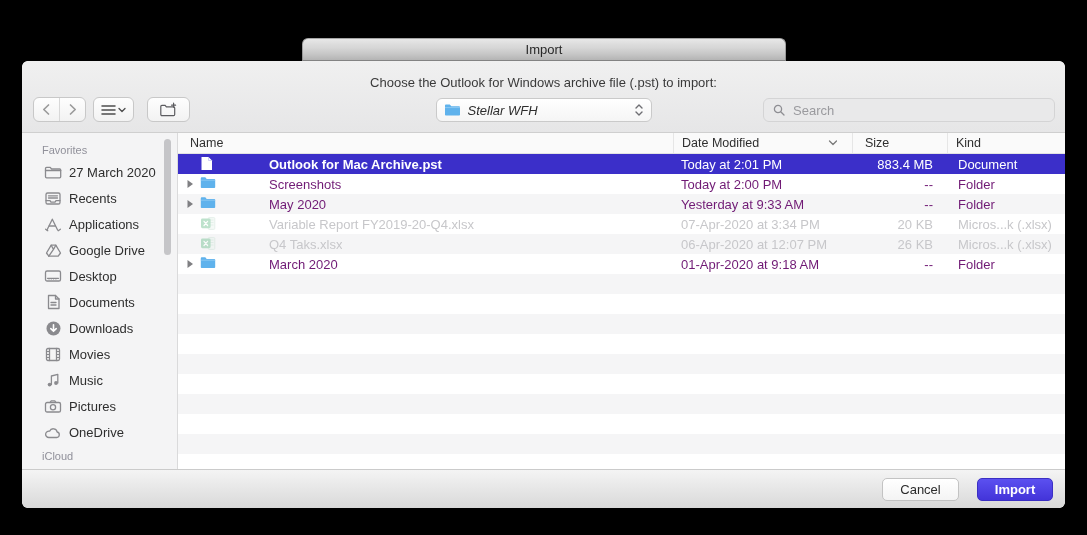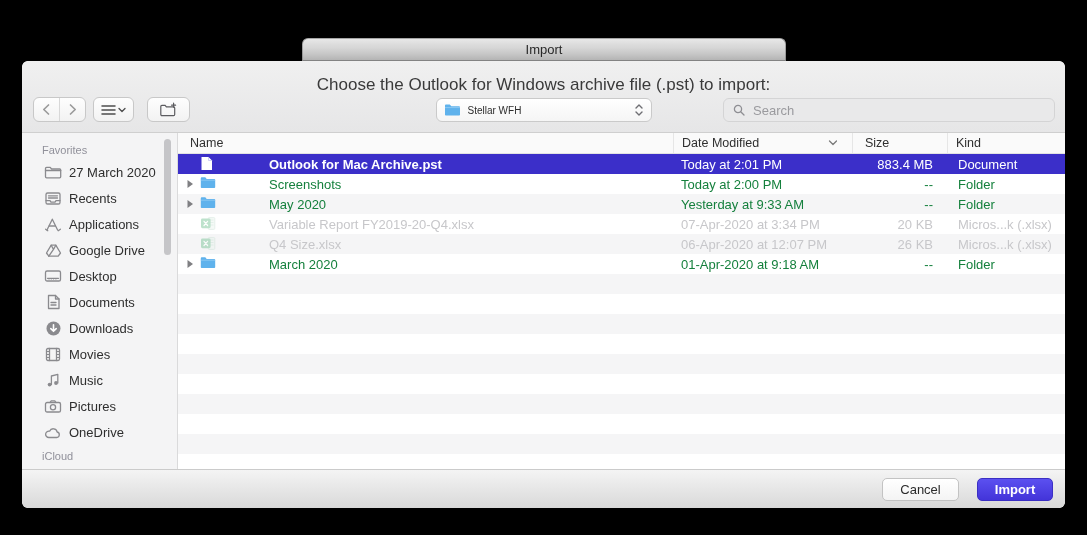--- a/index.html
+++ b/index.html
@@ -11,34 +11,34 @@
     background:linear-gradient(#e9e9e9,#d2d2d2);border:1px solid #a8a8a8;border-bottom:1px solid #9a9a9a;
     border-radius:6px 6px 0 0;display:flex;align-items:center;justify-content:center;}
   .titlebar span{font-size:13px;color:#2b2b2b;font-weight:500;}
 
   
   .dialog{position:absolute;left:22px;top:61px;width:1043px;height:447px;background:#fff;
     border-radius:6px;box-shadow:0 12px 34px rgba(0,0,0,.65);overflow:hidden;}
 
   .sheet-top{position:absolute;left:0;top:0;right:0;height:72px;
     background:linear-gradient(#f0f0f0,#e6e6e7);border-bottom:1px solid #cfcfcf;border-radius:6px 6px 0 0;}
-  .prompt{position:absolute;top:14px;left:0;right:0;text-align:center;font-size:17px;color:#3a3a3a;}
+  .prompt{position:absolute;top:14px;left:0;right:0;text-align:center;font-size:13px;color:#3a3a3a;}
 
   
   .tb-btn{position:absolute;top:36px;height:25px;background:linear-gradient(#fefefe,#f2f2f2);
     border:1px solid #c8c8c8;border-radius:6px;display:flex;align-items:center;justify-content:center;cursor:default;}
   .seg{left:11px;width:53px;padding:0;}
   .seg .half{flex:1;height:100%;display:flex;align-items:center;justify-content:center;}
   .seg .half:first-child{border-right:1px solid #d8d8d8;}
   .viewbtn{left:71px;width:41px;gap:2px;}
   .newfolder{left:125px;width:43px;}
   .pathsel{left:50%;transform:translateX(-50%);top:37px;width:216px;height:24px;background:linear-gradient(#fff,#f5f5f5);
     border:1px solid #cacaca;border-radius:6px;display:flex;align-items:center;padding:0 7px;position:absolute;}
-  .pathsel .plabel{font-size:10px;color:#2d2d2d;margin-left:7px;flex:1;}
-  .searchbox{position:absolute;top:37px;right:10px;width:332px;height:24px;background:#e9e9ea;
+  .pathsel .plabel{font-size:13px;color:#2d2d2d;margin-left:7px;flex:1;font-style:italic;}
+  .searchbox{position:absolute;top:37px;right:10px;width:292px;height:24px;background:#e9e9ea;
     border:1px solid #d4d4d5;border-radius:6px;display:flex;align-items:center;padding:0 8px;}
   .searchbox input{border:none;background:transparent;outline:none;flex:1;font-size:13px;color:#333;margin-left:5px;
     font-family:"Liberation Sans","DejaVu Sans",sans-serif;}
   .searchbox input::placeholder{color:#9a9a9e;}
   .icon{display:inline-flex;align-items:center;justify-content:center;}
   .icon svg{display:block;}
 
   
   .content{position:absolute;left:0;top:72px;right:0;bottom:39px;display:flex;}
   .sidebar{width:156px;background:#f4f4f5;border-right:1px solid #dadadb;position:relative;padding-top:8px;overflow:hidden;}
@@ -52,21 +52,21 @@
   
   .listpane{flex:1;background:#fff;display:flex;flex-direction:column;overflow:hidden;}
   .lheader{height:21px;background:#fafafa;border-bottom:1px solid #e3e3e3;display:grid;
     grid-template-columns:495px 179px 95px 1fr;flex:none;}
   .lheader .hcell{font-size:12.5px;color:#2f2f2f;display:flex;align-items:center;padding-left:12px;}
   .lheader .hcell + .hcell{border-left:1px solid #e6e6e6;padding-left:8px;}
   .lheader .hcell.size{padding-left:12px;}
   .lheader .sortchev{margin-left:auto;margin-right:14px;display:inline-flex;}
   .rows{flex:1;overflow:hidden;}
   .row{height:20px;display:grid;grid-template-columns:495px 179px 95px 1fr;align-items:center;
-    font-size:13px;color:#15803d;cursor:default;}
+    font-size:13px;color:#701a75;cursor:default;}
   .row.alt{background:#f5f5f6;}
   .row.selected{background:#3b2fc9;color:#fff;}
   .row.selected .ncell .ntext{font-weight:700;}
   .row.disabled{color:#c7c7ca;}
   .row.disabled .ficon{opacity:.45;}
   .ncell{display:flex;align-items:center;height:20px;}
   .disc{width:10px;margin-left:8px;display:inline-flex;flex:none;}
   .disc.empty{visibility:hidden;}
   .ficon{width:16px;height:16px;margin-left:4px;margin-right:6px;display:inline-flex;flex:none;}
   .ntext{white-space:nowrap;overflow:hidden;margin-left:47px;}
@@ -381,21 +381,21 @@
                 </svg>
               </span>
               <span class="ficon">
                 <svg width="16" height="15" viewBox="0 0 16 15">
                   <rect x="8.2" y="1.6" width="6.6" height="11.8" rx="1" fill="#eaf4ee" stroke="#bcd8c9" stroke-width=".8"></rect>
                   <path d="M9.5 4h4M9.5 6.5h4M9.5 9h4" stroke="#bcd8c9" stroke-width=".8"></path>
                   <rect x="1" y="2.6" width="9.6" height="9.6" rx="1.4" fill="#6fc08f"></rect>
                   <path d="M4 5.3l3.6 4.2M7.6 5.3 4 9.5" stroke="#fff" stroke-width="1.2" stroke-linecap="round"></path>
                 </svg>
               </span>
-              <span class="ntext">Q4 Size.xlsx</span>
+              <span class="ntext">Q4 Taks.xlsx</span>
             </div>
             <div class="dcell">06-Apr-2020 at 12:07 PM</div>
             <div class="scell">26 KB</div>
             <div class="kcell">Micros...k (.xlsx)</div>
           </div>
           <div class="row">
             <div class="ncell">
               <span class="disc">
                 <svg width="8" height="10" viewBox="0 0 8 10">
                   <path d="M1.5 1 7 5 1.5 9z" fill="#7f7f82"></path>

